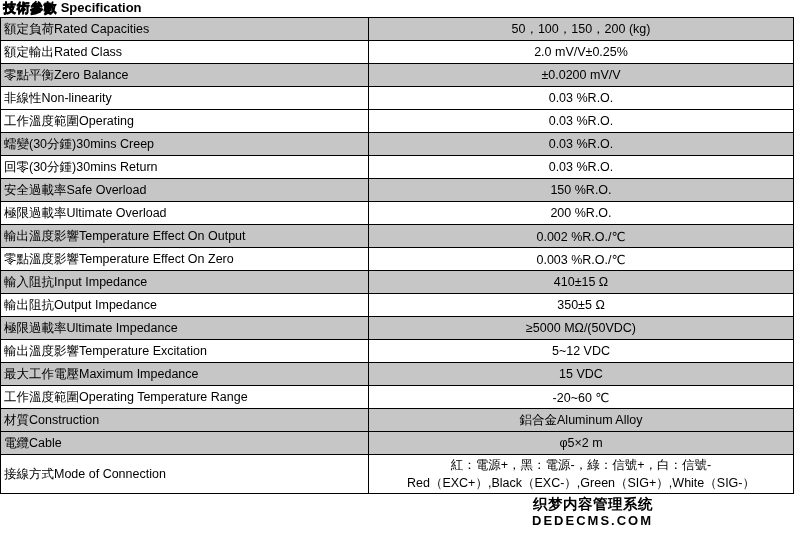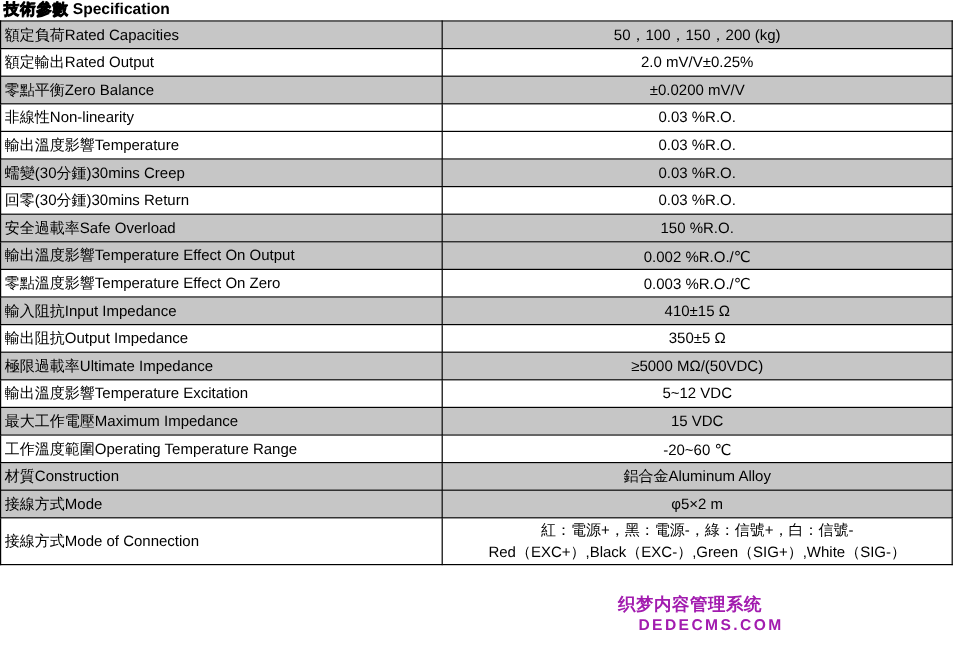--- a/index.html
+++ b/index.html
@@ -51,23 +51,23 @@
   .spec-table tr.connection-row { height: 39px; }
   .spec-table tr.shaded td { background: var(--shaded, #c6c6c6); }
   .spec-table tr.plain td { background: var(--plain, #ffffff); }
   .label-cell { text-align: left; padding-left: 3px !important; }
   .value-cell { text-align: center; }
   .conn-value div { line-height: 18px; }
   .watermark {
     position: absolute;
     right: 2px;
     top: 496px;
-    text-align: center;
+    text-align: right;
     font-weight: bold;
-    color: #a21caf;
+    color: #000000;
     z-index: 5;
     pointer-events: none;
     text-shadow:
       -1px -1px 0 #ffffff, 1px -1px 0 #ffffff,
       -1px  1px 0 #ffffff, 1px  1px 0 #ffffff,
       -1px  0   0 #ffffff, 1px  0   0 #ffffff,
        0   -1px 0 #ffffff, 0    1px 0 #ffffff;
   }
   .watermark .wm1 { font-size: 14.5px; line-height: 17px; letter-spacing: 0.5px; }
   .watermark .wm2 { font-size: 13px; line-height: 15px; letter-spacing: 2px; padding-left: 35px; }
@@ -86,46 +86,50 @@
     <colgroup>
       <col style="width:368px">
       <col>
     </colgroup>
     <tbody id="spec-body">
       <tr class="shaded">
           <td class="label-cell">額定負荷Rated Capacities</td>
           <td class="value-cell">50，100，150，200 (kg)</td>
         </tr>
         <tr class="plain">
-          <td class="label-cell">額定輸出Rated Output</td>
+          <td class="label-cell">額定輸出Rated Class</td>
           <td class="value-cell">2.0 mV/V±0.25%</td>
         </tr>
         <tr class="shaded">
           <td class="label-cell">零點平衡Zero Balance</td>
           <td class="value-cell">±0.0200 mV/V</td>
         </tr>
         <tr class="plain">
           <td class="label-cell">非線性Non-linearity</td>
           <td class="value-cell">0.03 %R.O.</td>
         </tr>
         <tr class="plain">
-          <td class="label-cell">輸出溫度影響Temperature</td>
+          <td class="label-cell">工作溫度範圍Operating</td>
           <td class="value-cell">0.03 %R.O.</td>
         </tr>
         <tr class="shaded">
           <td class="label-cell">蠕變(30分鍾)30mins Creep</td>
           <td class="value-cell">0.03 %R.O.</td>
         </tr>
         <tr class="plain">
           <td class="label-cell">回零(30分鍾)30mins Return</td>
           <td class="value-cell">0.03 %R.O.</td>
         </tr>
         <tr class="shaded">
           <td class="label-cell">安全過載率Safe Overload</td>
           <td class="value-cell">150 %R.O.</td>
+        </tr>
+        <tr class="plain">
+          <td class="label-cell">極限過載率Ultimate Overload</td>
+          <td class="value-cell">200 %R.O.</td>
         </tr>
         <tr class="shaded">
           <td class="label-cell">輸出溫度影響Temperature Effect On Output</td>
           <td class="value-cell">0.002 %R.O./℃</td>
         </tr>
         <tr class="plain">
           <td class="label-cell">零點溫度影響Temperature Effect On Zero</td>
           <td class="value-cell">0.003 %R.O./℃</td>
         </tr>
         <tr class="shaded">
@@ -150,21 +154,21 @@
         </tr>
         <tr class="plain">
           <td class="label-cell">工作溫度範圍Operating Temperature Range</td>
           <td class="value-cell">-20~60 ℃</td>
         </tr>
         <tr class="shaded">
           <td class="label-cell">材質Construction</td>
           <td class="value-cell">鋁合金Aluminum Alloy</td>
         </tr>
         <tr class="shaded">
-          <td class="label-cell">接線方式Mode</td>
+          <td class="label-cell">電纜Cable</td>
           <td class="value-cell">φ5×2 m</td>
         </tr>
         <tr class="plain connection-row">
         <td class="label-cell">接線方式Mode of Connection</td>
         <td class="value-cell conn-value">
           <div class="conn-line1">紅：電源+，黑：電源-，綠：信號+，白：信號-</div>
           <div class="conn-line2">Red（EXC+）,Black（EXC-）,Green（SIG+）,White（SIG-）</div>
         </td>
       </tr>
     </tbody>

